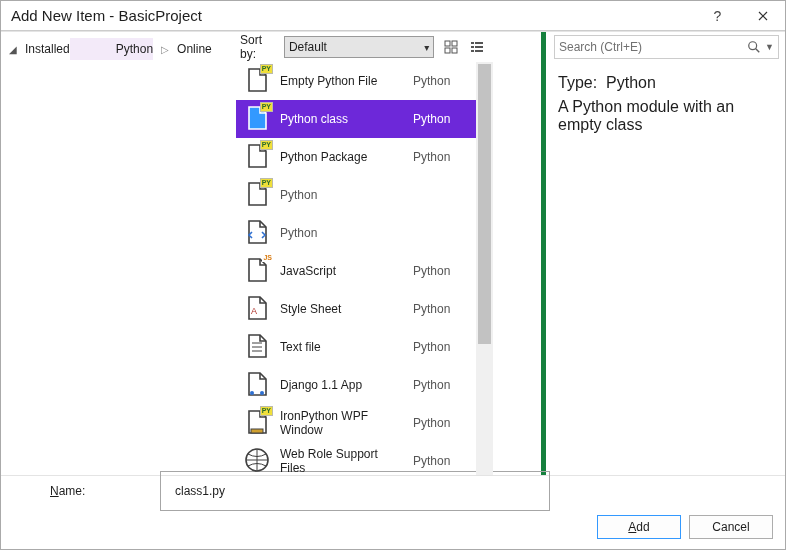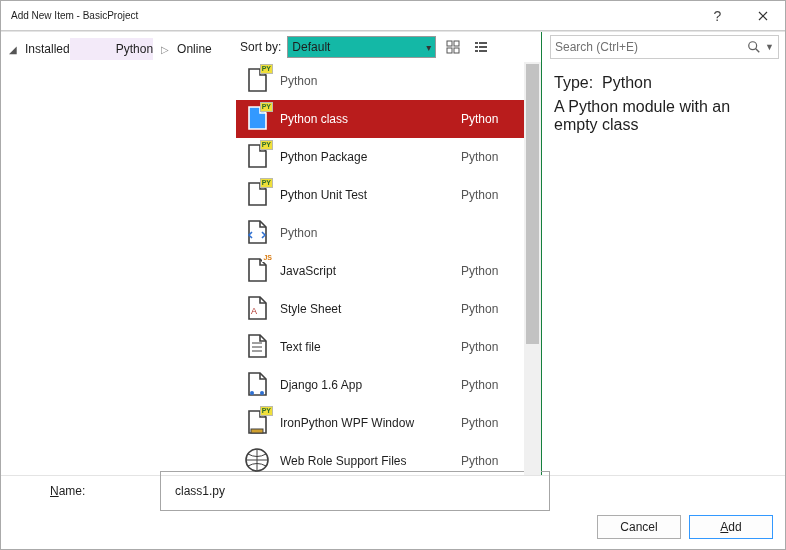--- a/index.html
+++ b/index.html
@@ -1,55 +1,55 @@
 <!DOCTYPE html>
 <html><head>
 <meta charset="utf-8">
 <style>
   * { box-sizing: border-box; font-family: "Segoe UI", Tahoma, sans-serif; }
   html, body { margin: 0; padding: 0; }
   body { width: 786px; height: 550px; background: #fff; border: 1px solid #aaa; display: flex; flex-direction: column; font-size: 12px; color: #1e1e1e; }
 
   
   .titlebar { height: 30px; display: flex; align-items: center; padding: 0 0 0 10px; border-bottom: 1px solid #ccc; background: #fff; }
-  .titlebar .title { flex: 1; font-size: 10px; }
+  .titlebar .title { flex: 1; font-size: 15px; }
   .titlebar .tb-btn { width: 45px; height: 30px; display: flex; align-items: center; justify-content: center; }
   .help-icon { font-size: 14px; color: #444; }
 
   
   .toolbar { height: 30px; display: flex; align-items: center; padding: 0 6px; gap: 6px; }
   .tree-col  { width: 235px; min-width: 235px; }
   .list-col  { flex: 1; }
-  .detail-col{ width: 244px; min-width: 244px; border-left: 1px solid #15803d; }
+  .detail-col{ width: 244px; min-width: 244px; border-left: 5px solid #15803d; margin-left: 48px; }
 
   .columns { flex: 1; display: flex; border-top: 1px solid #e4e4e4; overflow: hidden; }
 
   .tree { display: flex; flex-direction: row; padding: 6px 0; }
   .tree-item { display: flex; align-items: center; height: 22px; padding-left: 8px; gap: 4px; }
   .tree-item.selected { background: #f3eaf9; }
   .tree-item .indent { display:inline-block; width: 14px; }
   .exp { width:10px; display:inline-block; color:#555; font-size:10px;}
   .exp.open::before { content: "◢"; }
   .exp.closed::before { content: "▷"; color:#888;}
   .tree-label { padding-left:2px; }
 
   .center { display:flex; flex-direction: column; }
   .center .toolbar { padding-left: 4px; }
   .sort-label { color:#1e1e1e; }
-  .sort-select { height: 22px; border:1px solid #999; width: 149px; background:#14b8a6; padding:0 18px 0 4px; display:flex; align-items:center; position:relative;}
+  .sort-select { height: 22px; border:1px solid #999; width: 162px; background:#e5e5e5; padding:0 18px 0 4px; display:flex; align-items:center; position:relative;}
   .sort-select::after { content:"▾"; position:absolute; right:4px; color:#333; font-size:10px;}
   .view-btn { width:22px; height:22px; border:1px solid transparent; display:flex; align-items:center; justify-content:center; color:#555;}
   .view-btn svg { width:14px;height:14px; }
 
   .itemlist { flex:1; overflow:hidden; position:relative; }
   .scroll-track { position:absolute; right:0; top:0; bottom:0; width:17px; background:#f0f0f0; }
   .scroll-thumb { position:absolute; right:2px; top:2px; width:13px; height:280px; background:#c2c2c2;}
   .items { position:absolute; left:0; right:17px; top:0; bottom:0; overflow:hidden;}
   .item { height:38px; display:flex; align-items:center; padding:0 8px 0 8px; gap:10px;}
-  .item.selected { background:#b91c1c; color:#fff;}
+  .item.selected { background:#6d28d9; color:#fff;}
   .item .icon { width:26px; height:26px; display:flex; align-items:center; justify-content:center;}
   .item .name { flex:1; }
   .item .lang { width:55px; text-align:left; color:#555; }
   .item.selected .lang { color:#fff; }
 
   .file-icon-svg { width:26px; height:26px; }
 
   .detail { padding: 12px 12px; font-size:16px; }
   .detail .row { margin-bottom:6px; }
   .detail .k { font-weight:400; }
@@ -134,20 +134,21 @@
 
     <div class="itemlist">
       <div class="items" id="items-host">
           <div class="item">
             <span class="icon">
               <span class="icon-badge"><svg class="file-icon-svg" viewBox="0 0 26 26">
                   <path d="M5 2 h11 l6 6 v16 h-17 z" fill="#fff" stroke="#404040" stroke-width="1.6"></path>
                   <path d="M16 2 v6 h6" fill="none" stroke="#404040" stroke-width="1.6"></path>
                 </svg><span class="py-badge">PY</span></span>
             </span>
+            <span class="name">Empty Python File</span>
             <span class="lang">Python</span>
           </div>
           <div class="item selected">
             <span class="icon">
               <span class="icon-badge"><svg class="file-icon-svg" viewBox="0 0 26 26">
                   <path d="M5 2 h11 l6 6 v16 h-17 z" fill="#3399ff" stroke="#fff" stroke-width="1.6"></path>
                   <path d="M16 2 v6 h6" fill="none" stroke="#fff" stroke-width="1.6"></path>
                 </svg><span class="py-badge">PY</span></span>
             </span>
             <span class="name">Python class</span>
@@ -163,21 +164,20 @@
             <span class="name">Python Package</span>
             <span class="lang">Python</span>
           </div>
           <div class="item">
             <span class="icon">
               <span class="icon-badge"><svg class="file-icon-svg" viewBox="0 0 26 26">
                   <path d="M5 2 h11 l6 6 v16 h-17 z" fill="#fff" stroke="#404040" stroke-width="1.6"></path>
                   <path d="M16 2 v6 h6" fill="none" stroke="#404040" stroke-width="1.6"></path>
                 </svg><span class="py-badge">PY</span></span>
             </span>
-            <span class="name">Python Unit Test</span>
             <span class="lang">Python</span>
           </div>
           <div class="item">
             <span class="icon">
               <span class="icon-badge"><svg class="file-icon-svg" viewBox="0 0 26 26">
                   <path d="M5 2 h11 l6 6 v16 h-17 z" fill="#fff" stroke="#404040" stroke-width="1.6"></path>
                   <path d="M16 2 v6 h6" fill="none" stroke="#404040" stroke-width="1.6"></path>
                   <path d="M8 13 l-3 3 l3 3 M18 13 l3 3 l-3 3" fill="none" stroke="#2e6fd0" stroke-width="1.6"></path>
                 </svg></span>
             </span>
@@ -219,21 +219,21 @@
           </div>
           <div class="item">
             <span class="icon">
               <span class="icon-badge"><svg class="file-icon-svg" viewBox="0 0 26 26">
                   <path d="M5 2 h11 l6 6 v16 h-17 z" fill="#fff" stroke="#404040" stroke-width="1.6"></path>
                   <path d="M16 2 v6 h6" fill="none" stroke="#404040" stroke-width="1.6"></path>
                   <circle cx="8" cy="22" r="2" fill="#2e6fd0"></circle>
                   <circle cx="18" cy="22" r="2" fill="#2e6fd0"></circle>
                 </svg></span>
             </span>
-            <span class="name">Django 1.6 App</span>
+            <span class="name">Django 1.1 App</span>
             <span class="lang">Python</span>
           </div>
           <div class="item">
             <span class="icon">
               <span class="icon-badge"><svg class="file-icon-svg" viewBox="0 0 26 26">
                   <path d="M5 2 h11 l6 6 v16 h-17 z" fill="#fff" stroke="#404040" stroke-width="1.6"></path>
                   <path d="M16 2 v6 h6" fill="none" stroke="#404040" stroke-width="1.6"></path>
                   <rect x="7" y="20" width="12" height="4" fill="#d0a030" stroke="#404040"></rect>
                 </svg><span class="py-badge">PY</span></span>
             </span>
@@ -280,25 +280,25 @@
 </div>
 
 <div class="namebar">
   <span class="lbl"><span class="u">N</span>ame:</span>
   <div class="name-input">
     <span>class1.py</span>
   </div>
 </div>
 
 <div class="footer">
+  <div class="btn default">
+      <span><span class="u">A</span>dd</span>
+    </div>
   <div class="btn">
       <span>Cancel</span>
-    </div>
-  <div class="btn default">
-      <span><span class="u">A</span>dd</span>
     </div>
 </div>
 
 <svg width="0" height="0" style="position:absolute">
   <defs>
     <g id="doc-outline">
       <path d="M4 1 h12 l6 6 v18 h-18 z" fill="#fff" stroke="#404040" stroke-width="1.6"></path>
       <path d="M16 1 v6 h6" fill="none" stroke="#404040" stroke-width="1.6"></path>
     </g>
   </defs>

